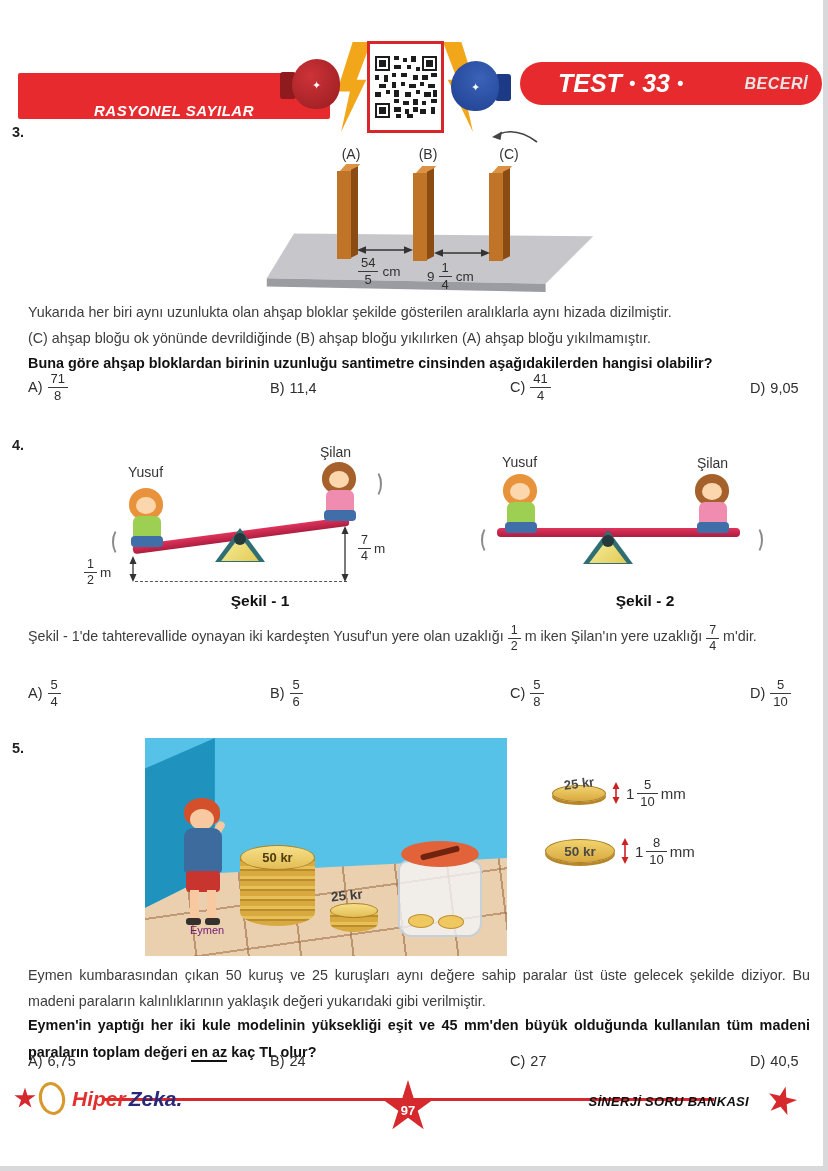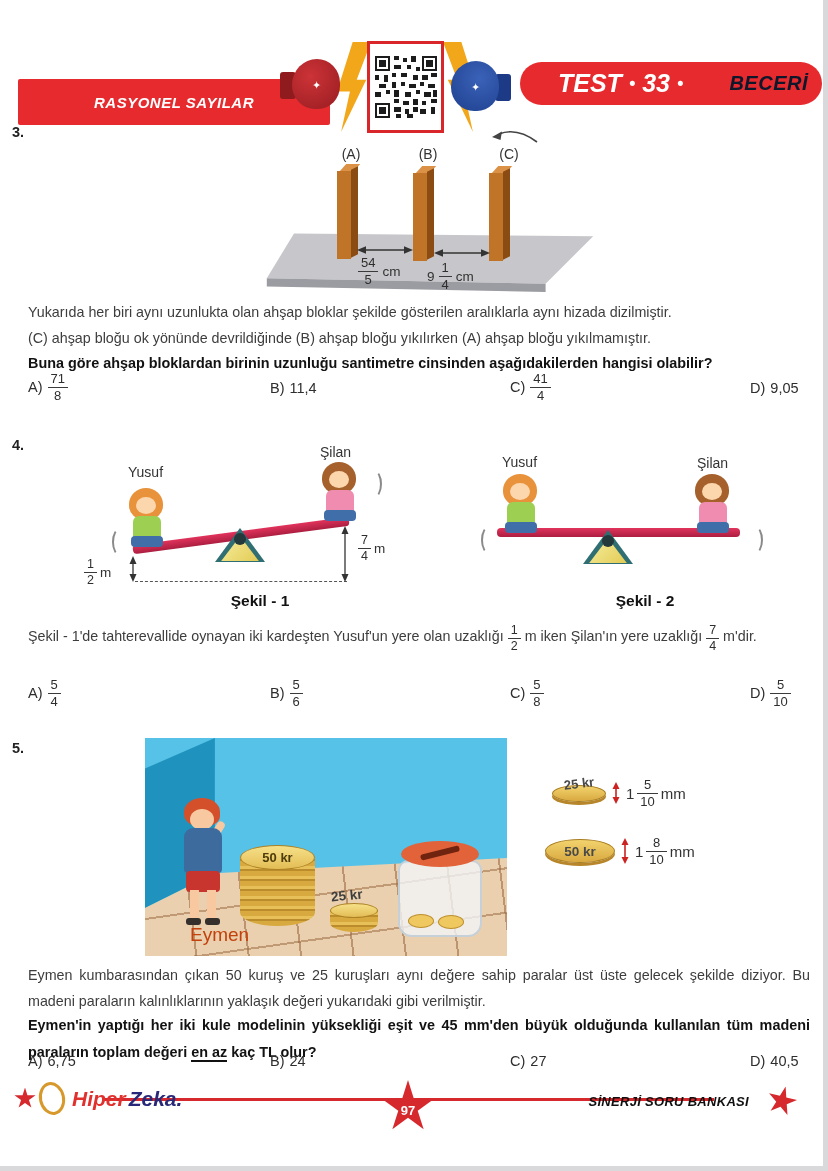--- a/index.html
+++ b/index.html
@@ -3,26 +3,26 @@
 <meta charset="utf-8">
 <style>
   html,body{margin:0;padding:0;background:#ffffff;}
   .page{position:relative;width:828px;height:1171px;background:#fff;overflow:hidden;
         font-family:"Liberation Sans",sans-serif;color:#3a3a3a;box-sizing:border-box;
         border-right:5px solid #d9d9db;border-bottom:5px solid #d9d9db;}
   .abs{position:absolute;}
 
   
   .ribbon{position:absolute;background:#e62a2e;border-radius:2px;}
-  .ribbon-left{left:18px;top:79px;width:312px;height:46px;display:flex;align-items:center;justify-content:center;}
+  .ribbon-left{left:18px;top:73px;width:312px;height:46px;display:flex;align-items:flex-end;justify-content:center;}
   .ribbon-right{left:520px;top:62px;width:302px;height:43px;display:flex;align-items:center;justify-content:space-between;padding:0 14px 0 38px;box-sizing:border-box;border-radius:22px;}
   .topic{color:#fff;font-style:italic;font-weight:bold;font-size:15px;letter-spacing:.5px;}
   .testwrap{color:#fff;font-style:italic;font-weight:800;font-size:25px;display:flex;align-items:center;gap:7px;}
   .testwrap .dot{font-size:18px;}
-  .badge{color:#0f172a;font-style:italic;font-weight:bold;font-size:20px;letter-spacing:.5px;margin-left:17px;}
+  .badge{color:#e5e5e5;font-style:italic;font-weight:bold;font-size:16px;letter-spacing:.5px;margin-left:17px;}
   .bolt{position:absolute;width:34px;height:90px;background:#f2a71b;
         clip-path:polygon(46% 0,100% 0,58% 42%,86% 42%,12% 100%,38% 55%,0 55%);}
   .glove{position:absolute;width:64px;height:56px;}
   .glove .cuff{position:absolute;top:15px;width:16px;height:27px;border-radius:3px;}
   .glove .fist{position:absolute;top:2px;width:48px;height:50px;border-radius:52% 48% 46% 48%;}
   .glove .spark{position:absolute;color:#fff;font-size:11px;}
   .qrbox{left:367px;top:41px;width:77px;height:92px;background:#fff;border:3px solid #d8262a;
          box-sizing:border-box;display:flex;align-items:center;justify-content:center;z-index:3;}
 
   
@@ -80,21 +80,21 @@
   .boy{position:absolute;left:25px;top:60px;width:66px;height:148px;}
   .boy .bhair{position:absolute;left:14px;top:0;width:36px;height:28px;background:#d4502a;border-radius:55% 55% 40% 45%;}
   .boy .bface{position:absolute;left:20px;top:11px;width:24px;height:21px;background:#f8c9a0;border-radius:50%;}
   .boy .barm{position:absolute;left:42px;top:22px;width:8px;height:26px;background:#f8c9a0;border-radius:4px;transform:rotate(32deg);}
   .boy .bshirt{position:absolute;left:14px;top:30px;width:38px;height:45px;background:#3e6b9e;border-radius:9px 9px 4px 4px;}
   .boy .bshorts{position:absolute;left:16px;top:73px;width:34px;height:21px;background:#c8342e;border-radius:4px;}
   .boy .bleg1{position:absolute;left:20px;top:92px;width:9px;height:30px;background:#f8c9a0;}
   .boy .bleg2{position:absolute;left:37px;top:92px;width:9px;height:30px;background:#f8c9a0;}
   .boy .bshoe1{position:absolute;left:16px;top:120px;width:15px;height:7px;background:#35302c;border-radius:3px;}
   .boy .bshoe2{position:absolute;left:35px;top:120px;width:15px;height:7px;background:#35302c;border-radius:3px;}
-  .scene-label{position:absolute;font-size:19px;color:#c2410c;}
+  .scene-label{position:absolute;font-size:11px;color:#701a75;}
   .stack-body{position:absolute;background:repeating-linear-gradient(0deg,#d8a93e 0 5px,#bb8c2c 5px 7px,#e7c05a 7px 10px);}
   .stack-top{position:absolute;background:linear-gradient(#f6e089,#e3bd55);border:1px solid #ad8226;border-radius:50%;box-sizing:border-box;
              display:flex;align-items:center;justify-content:center;font-size:13px;font-weight:bold;color:#4d3c0c;}
   .jar-body{position:absolute;background:rgba(242,246,250,.78);border:2px solid rgba(195,205,215,.95);border-radius:10px 10px 14px 14px;box-sizing:border-box;}
   .jar-lid{position:absolute;background:#e2633a;border-radius:50%;}
   .jar-slot{position:absolute;background:#70230f;border-radius:3px;transform:rotate(-14deg);}
   .jar-coin{position:absolute;width:26px;height:14px;background:#f0c860;border:1px solid #bd8f2d;border-radius:50%;box-sizing:border-box;}
 
   .coinrow{position:absolute;display:flex;align-items:center;gap:6px;}
   .flatcoin{position:relative;background:linear-gradient(#f2d36e,#d9a940);border:1px solid #a87c20;border-radius:50%;box-sizing:border-box;box-shadow:0 3px 0 #b8862a;}

